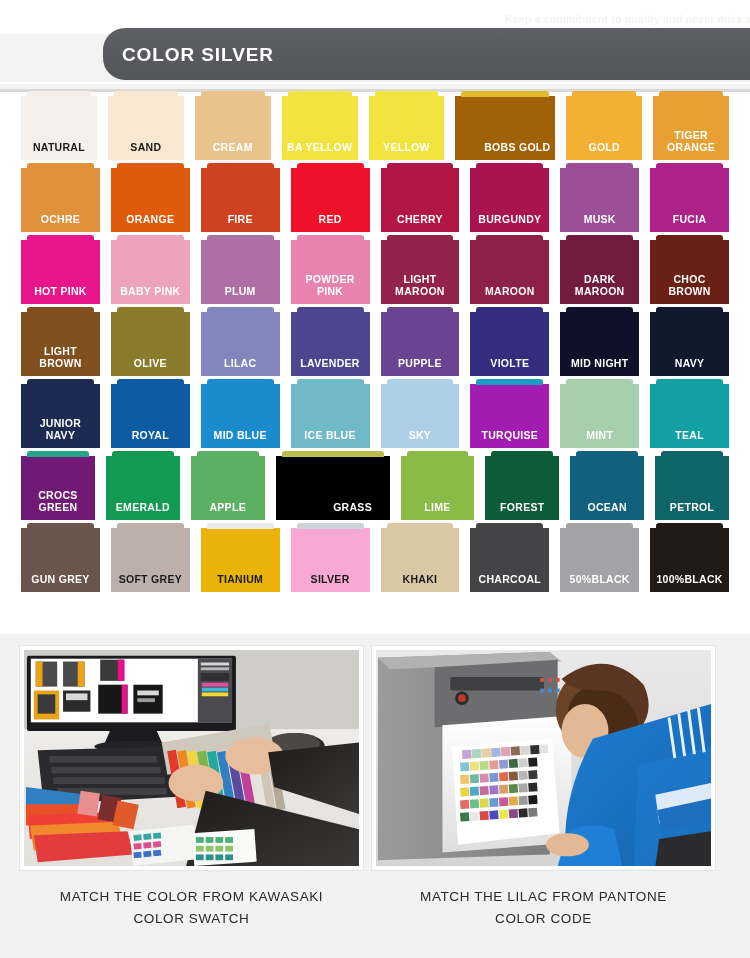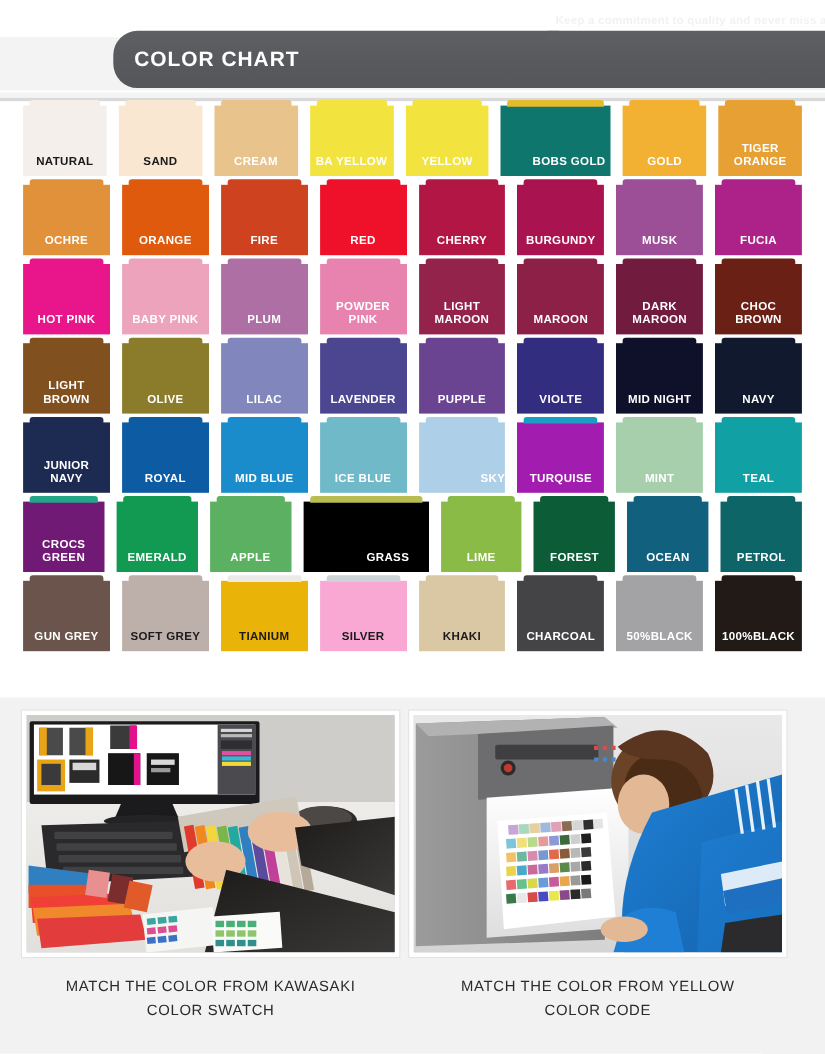--- a/index.html
+++ b/index.html
@@ -193,21 +193,21 @@
 
 <div id="page">
 
   <div class="header-zone">
     <div class="header-slab"></div>
     <div class="header-slab-left"></div>
     <div class="header-tagline">Keep a commitment to quality and never miss a ship d</div>
     <div class="header-bar-right"></div>
     <div class="header-bar"></div>
     <div class="header-bar-notch"></div>
-    <div class="header-title">COLOR CHART</div>
+    <div class="header-title">COLOR SILVER</div>
     <div class="header-underline"></div>
     <div class="header-underline2"></div>
   </div>
 
   <div class="grid-wrap" id="grid-wrap">
       <div class="swatch-row">
         <div class="swatch" style="background: rgb(245, 239, 236);">
           <div class="tab" style="background: rgb(245, 239, 236);"></div>
           <div class="swatch-label" style="color: rgb(26, 26, 26);">NATURAL</div>
         </div>
@@ -220,21 +220,21 @@
           <div class="swatch-label" style="color: rgb(255, 255, 255);">CREAM</div>
         </div>
         <div class="swatch" style="background: rgb(242, 227, 63);">
           <div class="tab" style="background: rgb(242, 227, 63);"></div>
           <div class="swatch-label" style="color: rgb(255, 255, 255);">BA YELLOW</div>
         </div>
         <div class="swatch" style="background: rgb(242, 227, 63);">
           <div class="tab" style="background: rgb(242, 227, 63);"></div>
           <div class="swatch-label" style="color: rgb(255, 255, 255);">YELLOW</div>
         </div>
-        <div class="swatch" style="background: #0f766e; padding-left: 24px;">
+        <div class="swatch" style="background: #a16207; padding-left: 24px;">
           <div class="tab" style="background: rgb(227, 187, 44);"></div>
           <div class="swatch-label" style="color: rgb(255, 255, 255);">BOBS GOLD</div>
         </div>
         <div class="swatch" style="background: rgb(242, 177, 50);">
           <div class="tab" style="background: rgb(242, 177, 50);"></div>
           <div class="swatch-label" style="color: rgb(255, 255, 255);">GOLD</div>
         </div>
         <div class="swatch" style="background: rgb(230, 160, 51);">
           <div class="tab" style="background: rgb(230, 160, 51);"></div>
           <div class="swatch-label" style="color: rgb(255, 255, 255);">TIGER
@@ -359,21 +359,21 @@
           <div class="swatch-label" style="color: rgb(255, 255, 255);">ROYAL</div>
         </div>
         <div class="swatch" style="background: rgb(26, 140, 203);">
           <div class="tab" style="background: rgb(26, 140, 203);"></div>
           <div class="swatch-label" style="color: rgb(255, 255, 255);">MID BLUE</div>
         </div>
         <div class="swatch" style="background: rgb(111, 185, 201);">
           <div class="tab" style="background: rgb(111, 185, 201);"></div>
           <div class="swatch-label" style="color: rgb(255, 255, 255);">ICE BLUE</div>
         </div>
-        <div class="swatch" style="background: rgb(174, 207, 232); justify-content: flex-end;">
+        <div class="swatch" style="background: rgb(174, 207, 232);">
           <div class="tab" style="background: rgb(174, 207, 232);"></div>
           <div class="swatch-label" style="color: rgb(255, 255, 255);">SKY</div>
         </div>
         <div class="swatch" style="background: #a21caf;">
           <div class="tab" style="background: rgb(27, 157, 195);"></div>
           <div class="swatch-label" style="color: rgb(255, 255, 255);">TURQUISE</div>
         </div>
         <div class="swatch" style="background: rgb(167, 207, 172);">
           <div class="tab" style="background: rgb(167, 207, 172);"></div>
           <div class="swatch-label" style="color: rgb(255, 255, 255);">MINT</div>
@@ -717,18 +717,18 @@
           </g>
           <path d="M286 150 L343 138 L343 168 L290 180 Z" fill="#ffffff" opacity="0.85"></path>
           <path d="M288 166 L343 154 L343 176 L292 188 Z" fill="#1f6fc0"></path>
 
           <path d="M196 190 Q214 176 244 186 L252 224 L186 224 Z" fill="#1f7fd4"></path>
           <ellipse cx="196" cy="202" rx="22" ry="12" fill="#e3b894"></ellipse>
 
           <path d="M290 196 L343 188 L343 224 L286 224 Z" fill="#2b2b2d"></path>
         </svg>
       </div>
-      <div class="photo-caption">MATCH THE COLOR FROM  YELLOW
+      <div class="photo-caption">MATCH THE LILAC FROM  PANTONE
 COLOR CODE</div>
     </div>
 
   </div>
 </div>
 
 </body></html>

